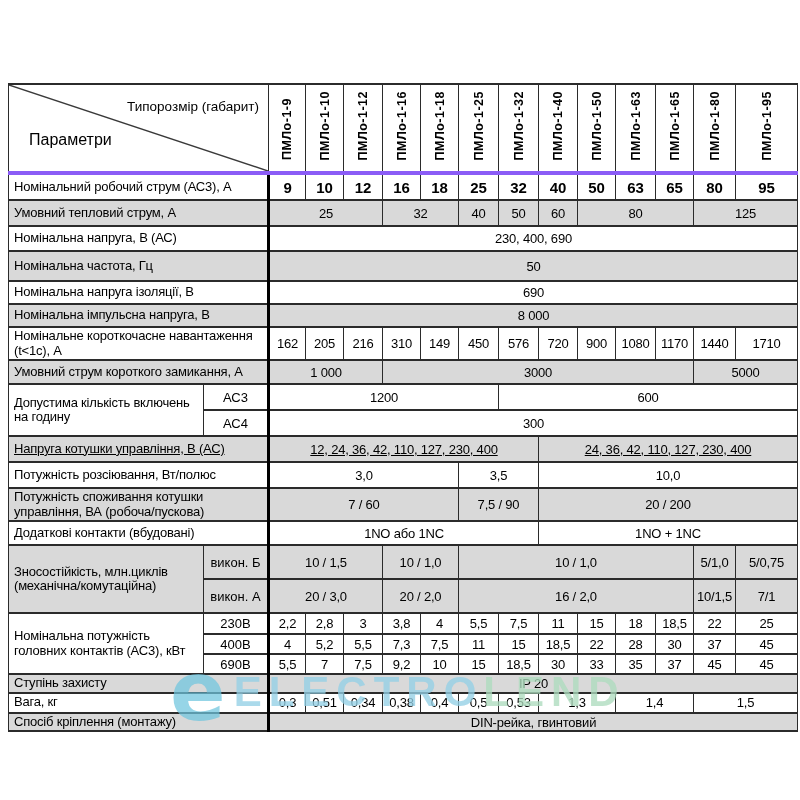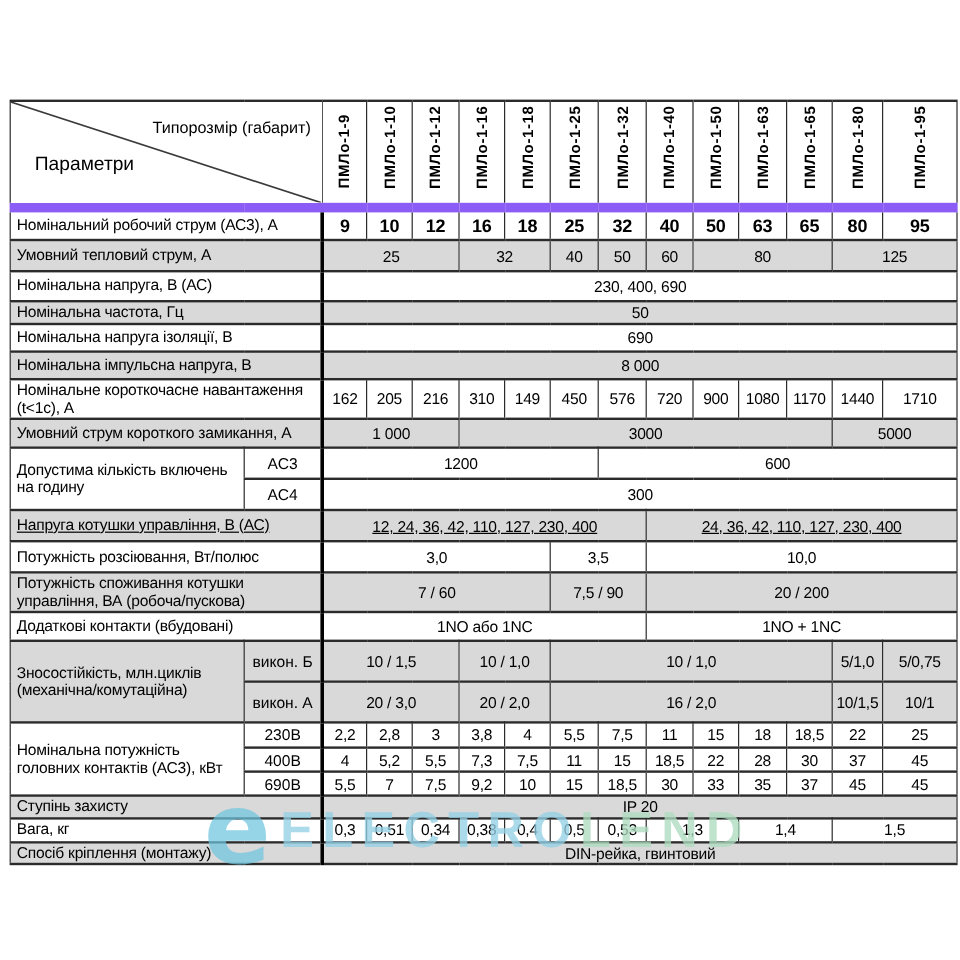--- a/index.html
+++ b/index.html
@@ -8,21 +8,21 @@
     font-family:"Liberation Sans", sans-serif;color:#000;
     overflow:hidden;
   }
   .table-wrap{position:absolute;left:8px;top:83px;}
   table{border-collapse:collapse;table-layout:fixed;width:789px;background:#fff;}
   td,th{
     border:1px solid #2b2b2b;
     border-top-width:2px;border-bottom-width:2px;
     padding:0;overflow:hidden;vertical-align:middle;
   }
-  thead td,thead th{border-bottom:8px solid #8b5cf6;}
+  thead td,thead th{border-bottom:4px solid #8b5cf6;}
   .corner{position:relative;background:#fff;}
   .corner svg.diag{position:absolute;left:0;top:0;width:100%;height:100%;}
   .corner svg.diag line{stroke:#3a3a3a;stroke-width:1.4;vector-effect:non-scaling-stroke;}
   .corner-tr{position:absolute;top:14px;right:9px;font-size:13.5px;}
   .corner-bl{position:absolute;bottom:22px;left:20px;font-size:16px;}
   th.colhead{vertical-align:bottom;text-align:center;background:#fff;padding-bottom:7px;}
   th.colhead .vert{
     writing-mode:vertical-rl;transform:rotate(180deg);display:inline-block;
     font-weight:700;font-size:12.5px;letter-spacing:0.5px;white-space:nowrap;
   }
@@ -114,21 +114,21 @@
           <td class="cell shaded" colspan="1">40</td>
           <td class="cell shaded" colspan="1">50</td>
           <td class="cell shaded" colspan="1">60</td>
           <td class="cell shaded" colspan="3">80</td>
           <td class="cell shaded" colspan="2">125</td>
         </tr>
         <tr style="height: 25px;">
           <td class="label" colspan="2">Номінальна напруга, В (АС)</td>
           <td class="cell vdiv" colspan="13">230, 400, 690</td>
         </tr>
-        <tr style="height: 19px;">
+        <tr style="height: 30px;">
           <td class="label shaded" colspan="2">Номінальна частота, Гц</td>
           <td class="cell shaded vdiv" colspan="13">50</td>
         </tr>
         <tr style="height: 23px;">
           <td class="label" colspan="2">Номінальна напруга ізоляції, В</td>
           <td class="cell vdiv" colspan="13">690</td>
         </tr>
         <tr style="height: 23px;">
           <td class="label shaded" colspan="2">Номінальна імпульсна напруга, В</td>
           <td class="cell shaded vdiv" colspan="13">8 000</td>
@@ -195,21 +195,21 @@
           <td class="cell shaded" colspan="6">10 / 1,0</td>
           <td class="cell shaded" colspan="1">5/1,0</td>
           <td class="cell shaded" colspan="1">5/0,75</td>
         </tr>
         <tr style="height: 34px;">
           <td class="sub shaded">викон. А</td>
           <td class="cell shaded vdiv" colspan="3">20 / 3,0</td>
           <td class="cell shaded" colspan="2">20 / 2,0</td>
           <td class="cell shaded" colspan="6">16 / 2,0</td>
           <td class="cell shaded" colspan="1">10/1,5</td>
-          <td class="cell shaded" colspan="1">10/1</td>
+          <td class="cell shaded" colspan="1">7/1</td>
         </tr>
         <tr style="height: 21px;">
           <td class="label" rowspan="3" colspan="1">Номінальна потужність головних контактів (АС3), кВт</td>
           <td class="sub">230В</td>
           <td class="cell vdiv" colspan="1">2,2</td>
           <td class="cell" colspan="1">2,8</td>
           <td class="cell" colspan="1">3</td>
           <td class="cell" colspan="1">3,8</td>
           <td class="cell" colspan="1">4</td>
           <td class="cell" colspan="1">5,5</td>

